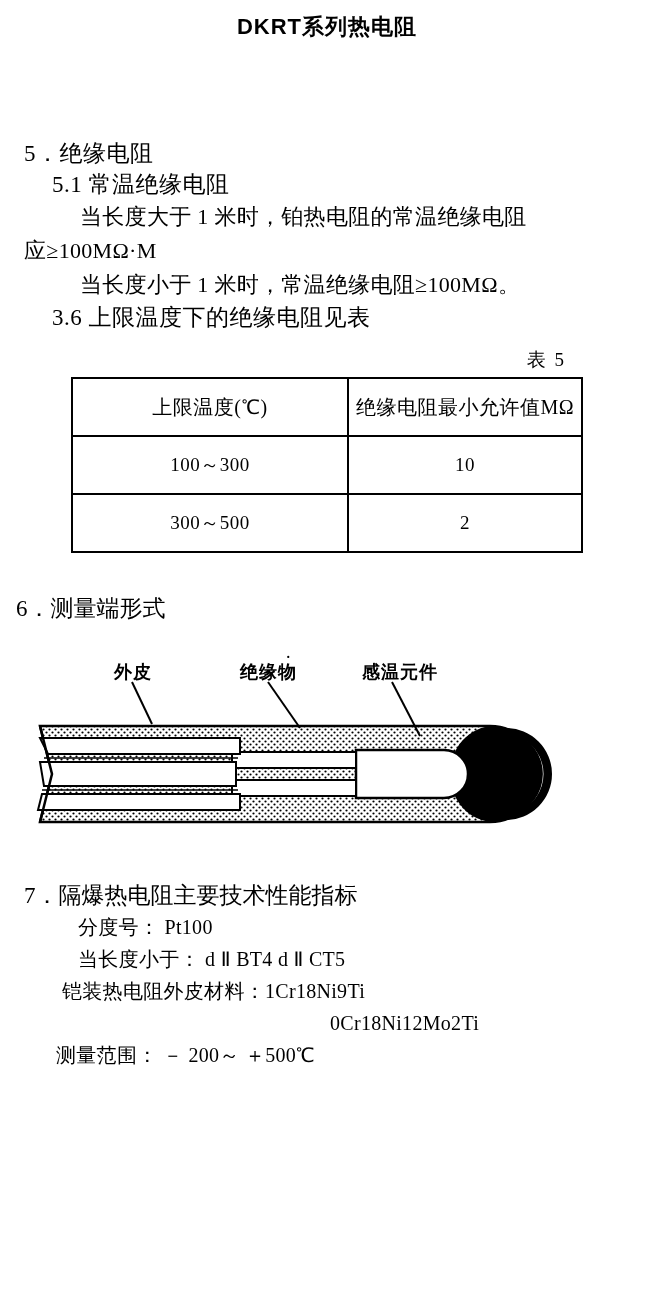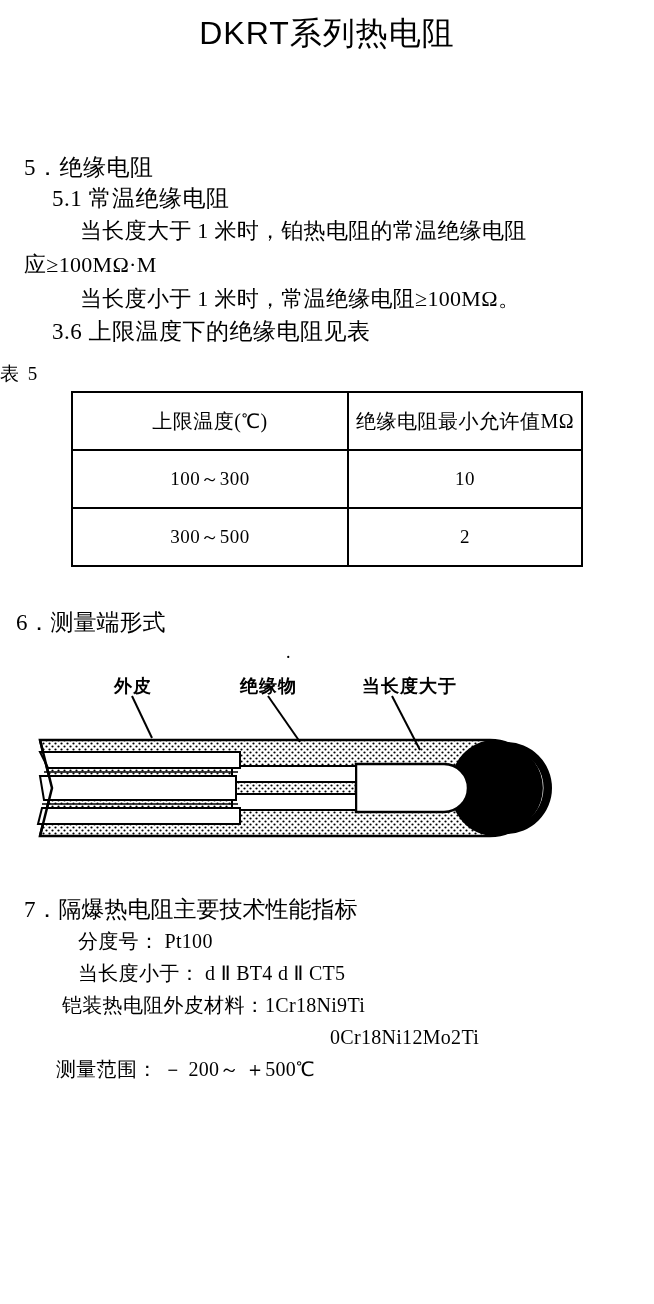--- a/index.html
+++ b/index.html
@@ -17,22 +17,22 @@
   }
   .page {
     position: relative;
     width: 654px;
     height: 1304px;
     box-sizing: border-box;
   }
   .doc-title {
     text-align: center;
     font-family: "Liberation Sans", sans-serif;
-    font-weight: normal;
-    font-size: 32px;
+    font-weight: bold;
+    font-size: 22px;
     letter-spacing: 1px;
     margin-top: 12px;
     margin-bottom: 0;
   }
   .section-head {
     font-size: 23px;
     margin-left: 24px;
     margin-top: 0;
     letter-spacing: 0.5px;
   }
@@ -48,21 +48,22 @@
     margin-right: 18px;
     letter-spacing: 0.3px;
   }
   .para.indent {
     text-indent: 56px;
   }
   .block-gap-1 { height: 96px; }
   .block-gap-2 { height: 14px; }
   .table-caption {
     font-size: 19px;
-    margin-right: 69px;
+    text-align: right;
+    margin-right: 88px;
     margin-bottom: 4px;
     letter-spacing: 2px;
     font-family: Liberation Serif, serif;
   }
   table.spec {
     border-collapse: collapse;
     width: 512px;
     margin: 0 auto;
     table-layout: fixed;
   }
@@ -157,21 +158,21 @@
       </tr>
     </tbody>
   </table>
   <div class="dot-mark">.</div>
 
   <div class="sec6">6．测量端形式</div>
 
   <div class="figure-wrap">
     <div class="fig-label" style="left:114px; top:16px;">外皮</div>
     <div class="fig-label" style="left:240px; top:16px;">绝缘物</div>
-    <div class="fig-label" style="left:362px; top:16px;">当长度大于</div>
+    <div class="fig-label" style="left:362px; top:16px;">感温元件</div>
 
     <svg width="654" height="220" viewBox="0 0 654 220">
       <defs>
         <pattern id="dots" width="6" height="6" patternUnits="userSpaceOnUse">
           <circle cx="1.5" cy="1.5" r="1.1" fill="#000"></circle>
           <circle cx="4.5" cy="4.5" r="1.1" fill="#000"></circle>
         </pattern>
       </defs>
 
       <line x1="132" y1="38" x2="152" y2="80" stroke="#000" stroke-width="2"></line>

